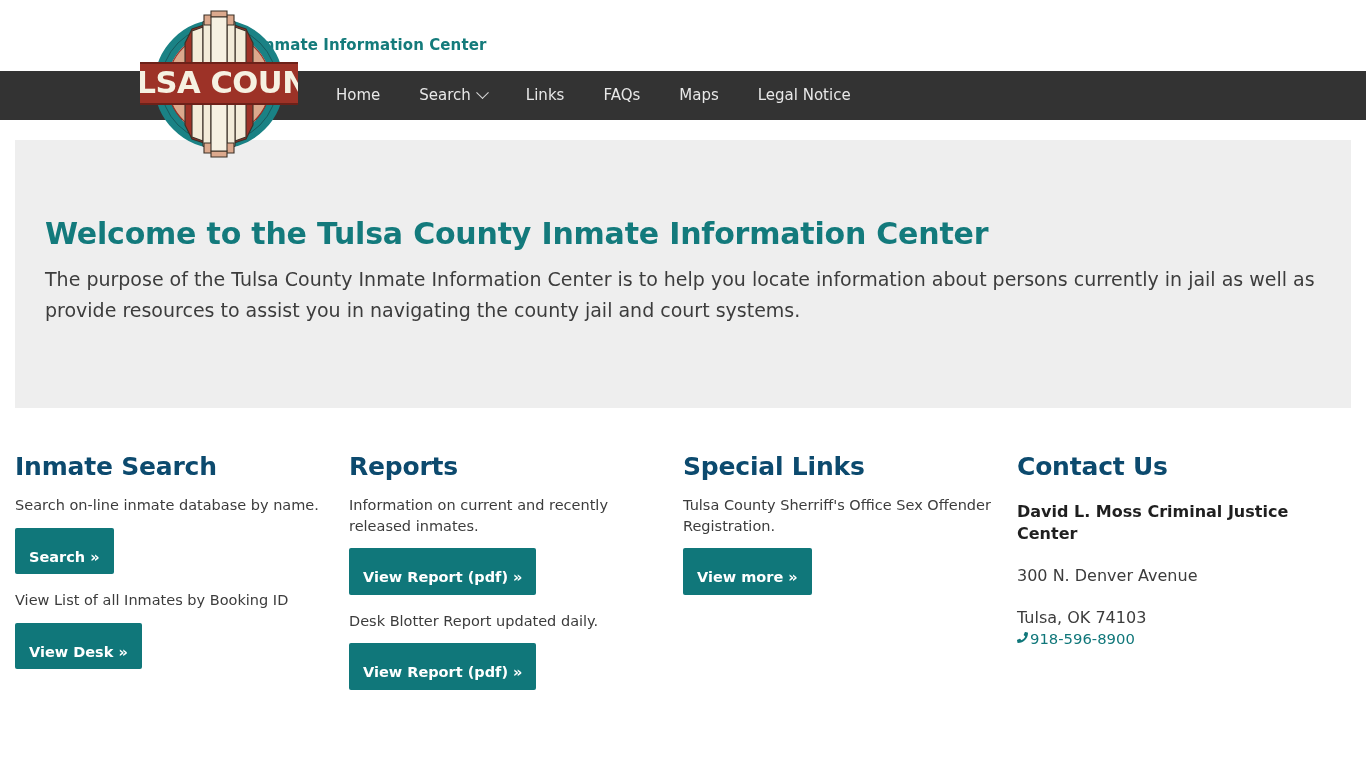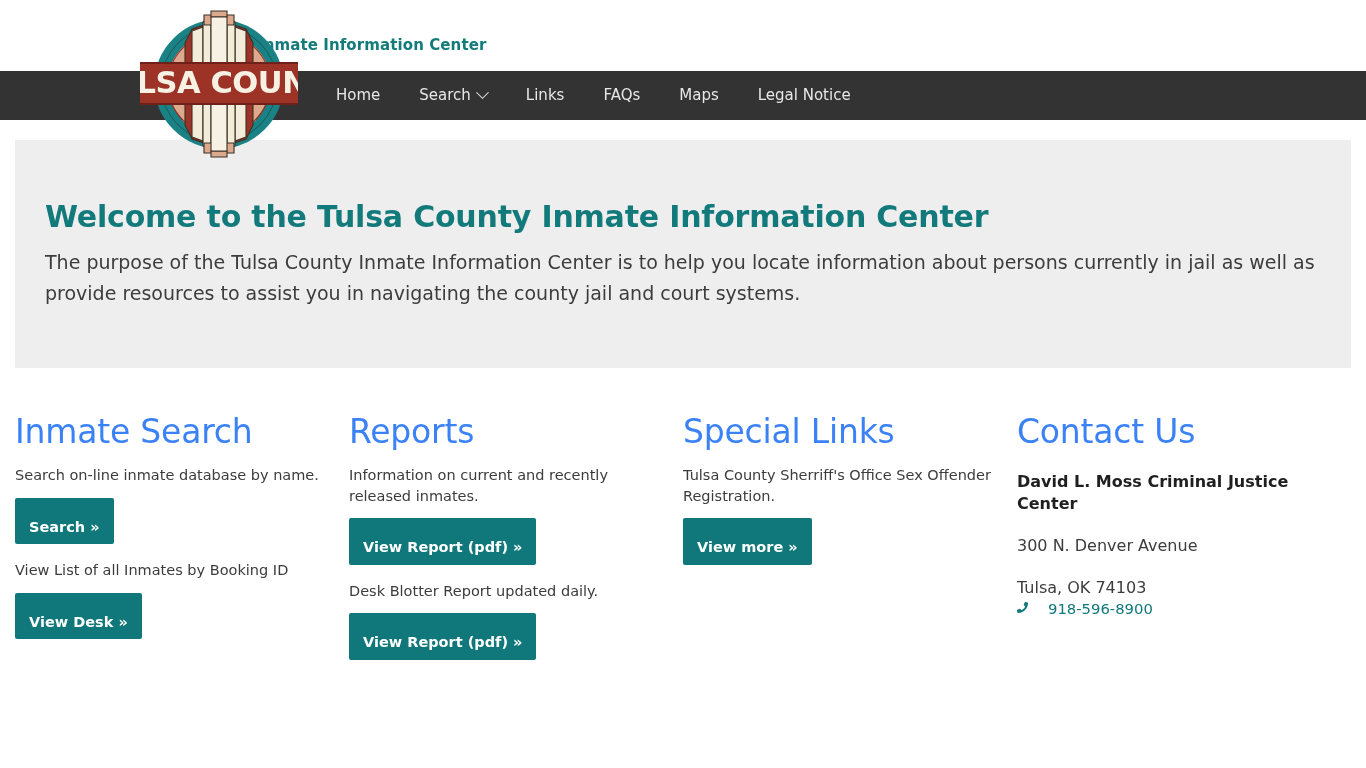--- a/index.html
+++ b/index.html
@@ -82,22 +82,22 @@
     z-index: 50;
     pointer-events: none;
   }
 
   
   .hero-wrap {
     padding: 20px 15px 0 15px;
   }
   .hero {
     background: #eeeeee;
-    height: 228px;
-    padding: 60px 30px 0 30px;
+    height: 268px;
+    padding: 77px 30px 0 30px;
   }
   .hero h1 {
     margin: 0 0 14px 0;
     font-size: 30px;
     line-height: 1.1;
     font-weight: bold;
     color: #137a7c;
     letter-spacing: -0.2px;
   }
   .hero p {
@@ -109,23 +109,23 @@
   }
 
   
   .columns {
     display: flex;
     padding: 44px 15px 0 15px;
   }
   .col { width: 25%; padding-right: 26px; }
   .col h2 {
     margin: 0 0 14px 0;
-    font-size: 33px;
-    font-weight: normal;
-    color: #3b82f6;
+    font-size: 25px;
+    font-weight: bold;
+    color: #0c4a6e;
     letter-spacing: -0.2px;
   }
   .col p {
     margin: 0 0 12px 0;
     font-size: 14.5px;
     line-height: 1.42;
     color: #3c3c3c;
   }
   .btn {
     display: inline-block;
@@ -151,21 +151,21 @@
     margin-top: 20px;
   }
   .contact-line.strong { font-weight: bold; color: #1f1f1f; }
   .contact-link {
     color: #10777a;
     text-decoration: none;
     font-size: 14.8px;
     line-height: 1.38;
     display: inline-flex;
     align-items: baseline;
-    gap: 20px;
+    gap: 2px;
   }
   .ico { display: inline-block; vertical-align: -1px; }
 </style>
 </head>
 <body>
 
 <div class="topbar">
   <div class="site-title">Inmate Information Center</div>
 </div>
 

